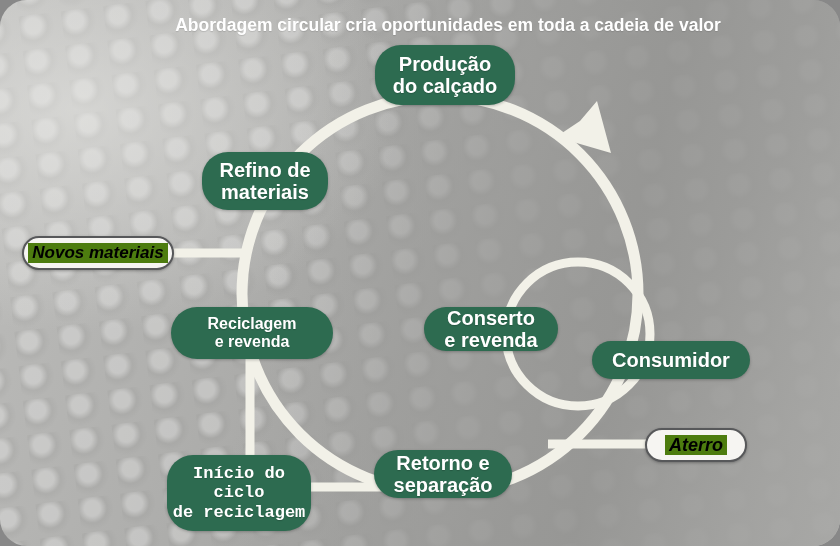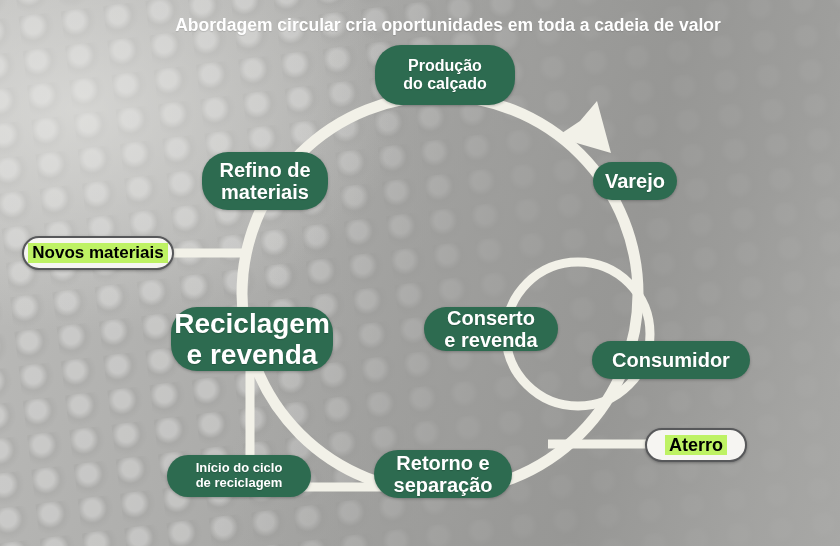--- a/index.html
+++ b/index.html
@@ -1,20 +1,21 @@
 <!DOCTYPE html>
 <html style="--node-green: #2d6b50; --node-text: #ffffff; --line-color: #f2f1e8; --white-pill-bg: #f6f5f2; --white-pill-border: #57585a; --white-pill-text: #000000; --title-text: #ffffff;"><head>
 <meta charset="utf-8">
 <style>
   html,body{margin:0;padding:0;background:#888;}
   #stage{
     position:relative;width:840px;height:546px;overflow:hidden;
     font-family:"Liberation Sans",sans-serif;
     background:
       linear-gradient(108deg,#bdbdbb 0%,#b0b0ae 28%,#a5a5a3 48%,#9a9a98 66%,#a0a09e 82%,#adadab 100%);
+    border-radius: 27px;
   }
   
   .texture{
     position:absolute;inset:-60px;pointer-events:none;
     background-image:
       radial-gradient(circle at 12px 10px, rgba(255,255,255,0.50) 0 7px, rgba(140,140,138,0.28) 13px, rgba(140,140,138,0) 19px);
     background-size:38px 31px;
     opacity:.55;
     transform:rotate(-7deg) scale(1.12);
   }
@@ -42,21 +43,21 @@
     box-shadow:0 1px 3px rgba(0,0,0,0.25);
   }
   .node.green.slim{border-radius:19px;}
   .node.white{
     background:var(--white-pill-bg,#f6f5f2);
     border:2px solid var(--white-pill-border,#57585a);
     border-radius:17px;
     color:var(--white-pill-text,#000000);
     box-shadow:0 1px 3px rgba(0,0,0,0.30);
   }
-  .node.white .label-box{background:#bef264;padding:0 4px;}
+  .node.white .label-box{background:#4d7c0f;padding:0 4px;font-style:italic;}
   .title{
     position:absolute;left:133px;top:15px;width:630px;text-align:center;
     color:var(--title-text,#ffffff);font-size:17.5px;font-weight:700;
     text-shadow:0 1px 1px rgba(0,0,0,0.12);
   }
 </style>
 </head>
 <body>
 
 <div id="stage">
@@ -72,39 +73,36 @@
     <line class="connector" x1="150" y1="253" x2="246" y2="253" stroke-width="9"></line>
     <line class="connector" x1="250" y1="355" x2="250" y2="462" stroke-width="9"></line>
     <line class="connector" x1="300" y1="487" x2="385" y2="487" stroke-width="9"></line>
     <line class="connector" x1="548" y1="444" x2="652" y2="444" stroke-width="9"></line>
 
     <polygon class="arrow" points="611,153 597,101 580,121 556,137"></polygon>
   </svg>
 
   <div class="title">Abordagem circular cria oportunidades em toda a cadeia de valor</div>
 
-  <div class="node green" style="left:375px;top:45px;width:140px;height:60px;font-size:16px;">
+  <div class="node green" style="left:375px;top:45px;width:140px;height:60px;font-size:20px;">
     <span class="label-box">Produção
 do calçado</span>
   </div>
 
-  <div class="node green slim" style="left:593px;top:162px;width:84px;height:38px;font-size:20px;">
-    <span class="label-box">Varejo</span>
-  </div>
 
   <div class="node green" style="left:202px;top:152px;width:126px;height:58px;font-size:20px;align-items:center;">
     <span class="label-box">Refino de
 materiais</span>
   </div>
 
   <div class="node white" style="left:22px;top:236px;width:152px;height:34px;font-size:17px;">
     <span class="label-box">Novos materiais</span>
   </div>
 
-  <div class="node green" style="left:171px;top:307px;width:162px;height:64px;font-size:28px;">
+  <div class="node green" style="left:171px;top:307px;width:162px;height:52px;font-size:16px;">
     <span class="label-box">Reciclagem
 e revenda</span>
   </div>
 
   <div class="node green" style="left:424px;top:307px;width:134px;height:44px;font-size:20px;">
     <span class="label-box">Conserto
 e revenda</span>
   </div>
 
   <div class="node green slim" style="left:592px;top:341px;width:158px;height:38px;font-size:20px;">
@@ -113,17 +111,17 @@
 
   <div class="node white" style="left:645px;top:428px;width:102px;height:34px;font-size:18px;">
     <span class="label-box">Aterro</span>
   </div>
 
   <div class="node green" style="left:374px;top:450px;width:138px;height:48px;font-size:20px;">
     <span class="label-box">Retorno e
 separação</span>
   </div>
 
-  <div class="node green" style="left:167px;top:455px;width:144px;height:42px;font-size:13px;">
+  <div class="node green" style="left:167px;top:455px;width:144px;height:76px;font-size:17px;font-family:Liberation Mono, monospace;">
     <span class="label-box">Início do ciclo
 de reciclagem</span>
   </div>
 </div>
 
 </body></html>

